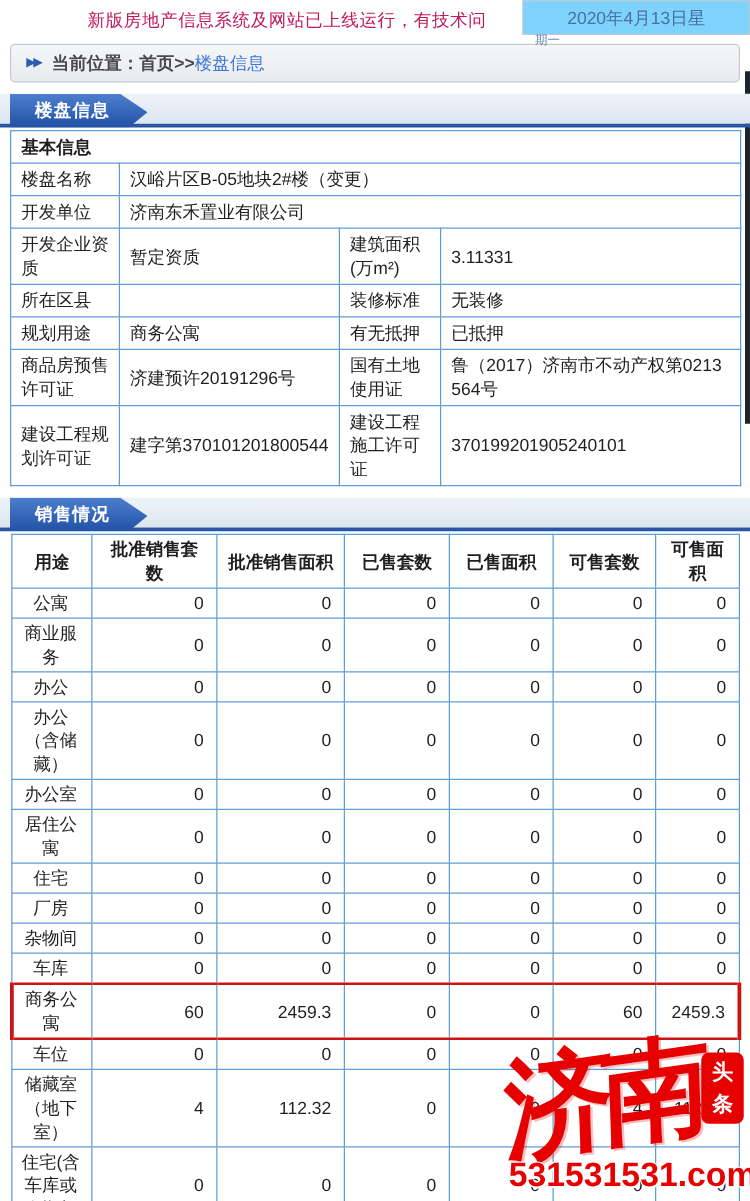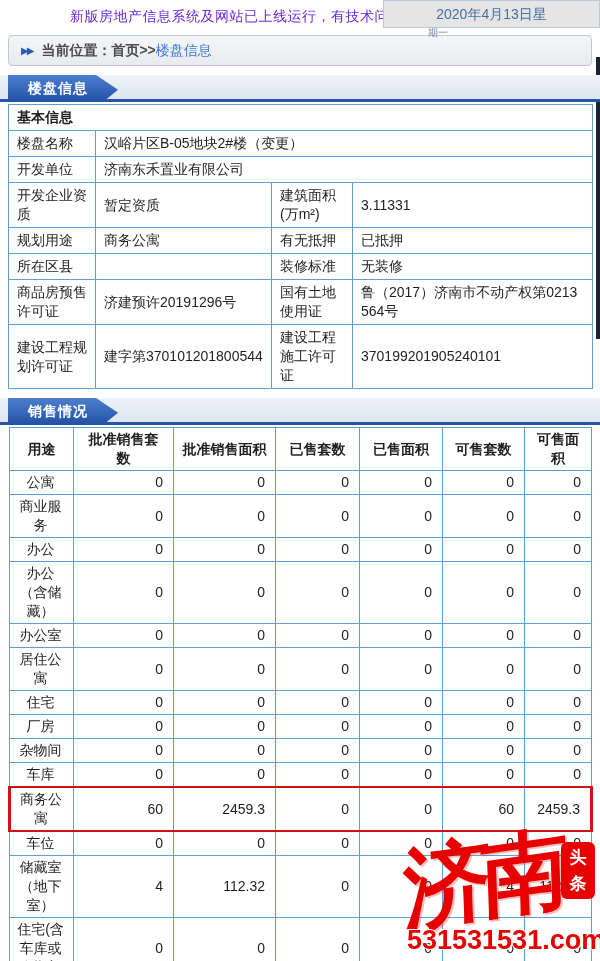--- a/index.html
+++ b/index.html
@@ -8,25 +8,25 @@
     font-family: "Liberation Sans", "DejaVu Sans", sans-serif;
     position: relative;
     width: 600px; height: 961px;
     overflow: hidden;
     color: #222;
   }
   
   .topbar { position: relative; height: 33px; }
   .notice {
     position: absolute; left: 70px; top: 8px;
-    font-size: 14px; color: #6d28d9; letter-spacing: 0.5px;
+    font-size: 14px; color: #be185d; letter-spacing: 0.5px;
   }
   .datebox {
-    position: absolute; right: 0; top: 0; width: 217px; height: 28px;
-    background: #e5e5e5; border: 1px solid #b9c9da;
+    position: absolute; right: 0; top: 0; width: 182px; height: 28px;
+    background: #7dd3fc; border: 1px solid #b9c9da;
     text-align: center; line-height: 26px;
     font-size: 14px; color: #49709e;
   }
   .date-sub {
     position: absolute; top: 28px; left: 428px;
     font-size: 10px; color: #6d89a7; line-height: 10px;
   }
   
   .breadcrumb {
     margin: 2px 8px 0 8px; height: 31px;
@@ -132,30 +132,30 @@
         <td class="lab" colspan="1">开发单位</td>
         <td colspan="3">济南东禾置业有限公司</td>
       </tr>
       <tr>
         <td class="lab" colspan="1">开发企业资质</td>
         <td colspan="1">暂定资质</td>
         <td class="lab" colspan="1">建筑面积(万m²)</td>
         <td colspan="1">3.11331</td>
       </tr>
       <tr>
+        <td class="lab" colspan="1">所在区县</td>
+        <td colspan="1"></td>
+        <td class="lab" colspan="1">装修标准</td>
+        <td colspan="1">无装修</td>
+      </tr>
+      <tr>
         <td class="lab" colspan="1">规划用途</td>
         <td colspan="1">商务公寓</td>
         <td class="lab" colspan="1">有无抵押</td>
         <td colspan="1">已抵押</td>
-      </tr>
-      <tr>
-        <td class="lab" colspan="1">所在区县</td>
-        <td colspan="1"></td>
-        <td class="lab" colspan="1">装修标准</td>
-        <td colspan="1">无装修</td>
       </tr>
       <tr>
         <td class="lab" colspan="1">商品房预售许可证</td>
         <td colspan="1">济建预许20191296号</td>
         <td class="lab" colspan="1">国有土地使用证</td>
         <td colspan="1">鲁（2017）济南市不动产权第0213564号</td>
       </tr>
       <tr>
         <td class="lab" colspan="1">建设工程规划许可证</td>
         <td colspan="1">建字第370101201800544</td>

